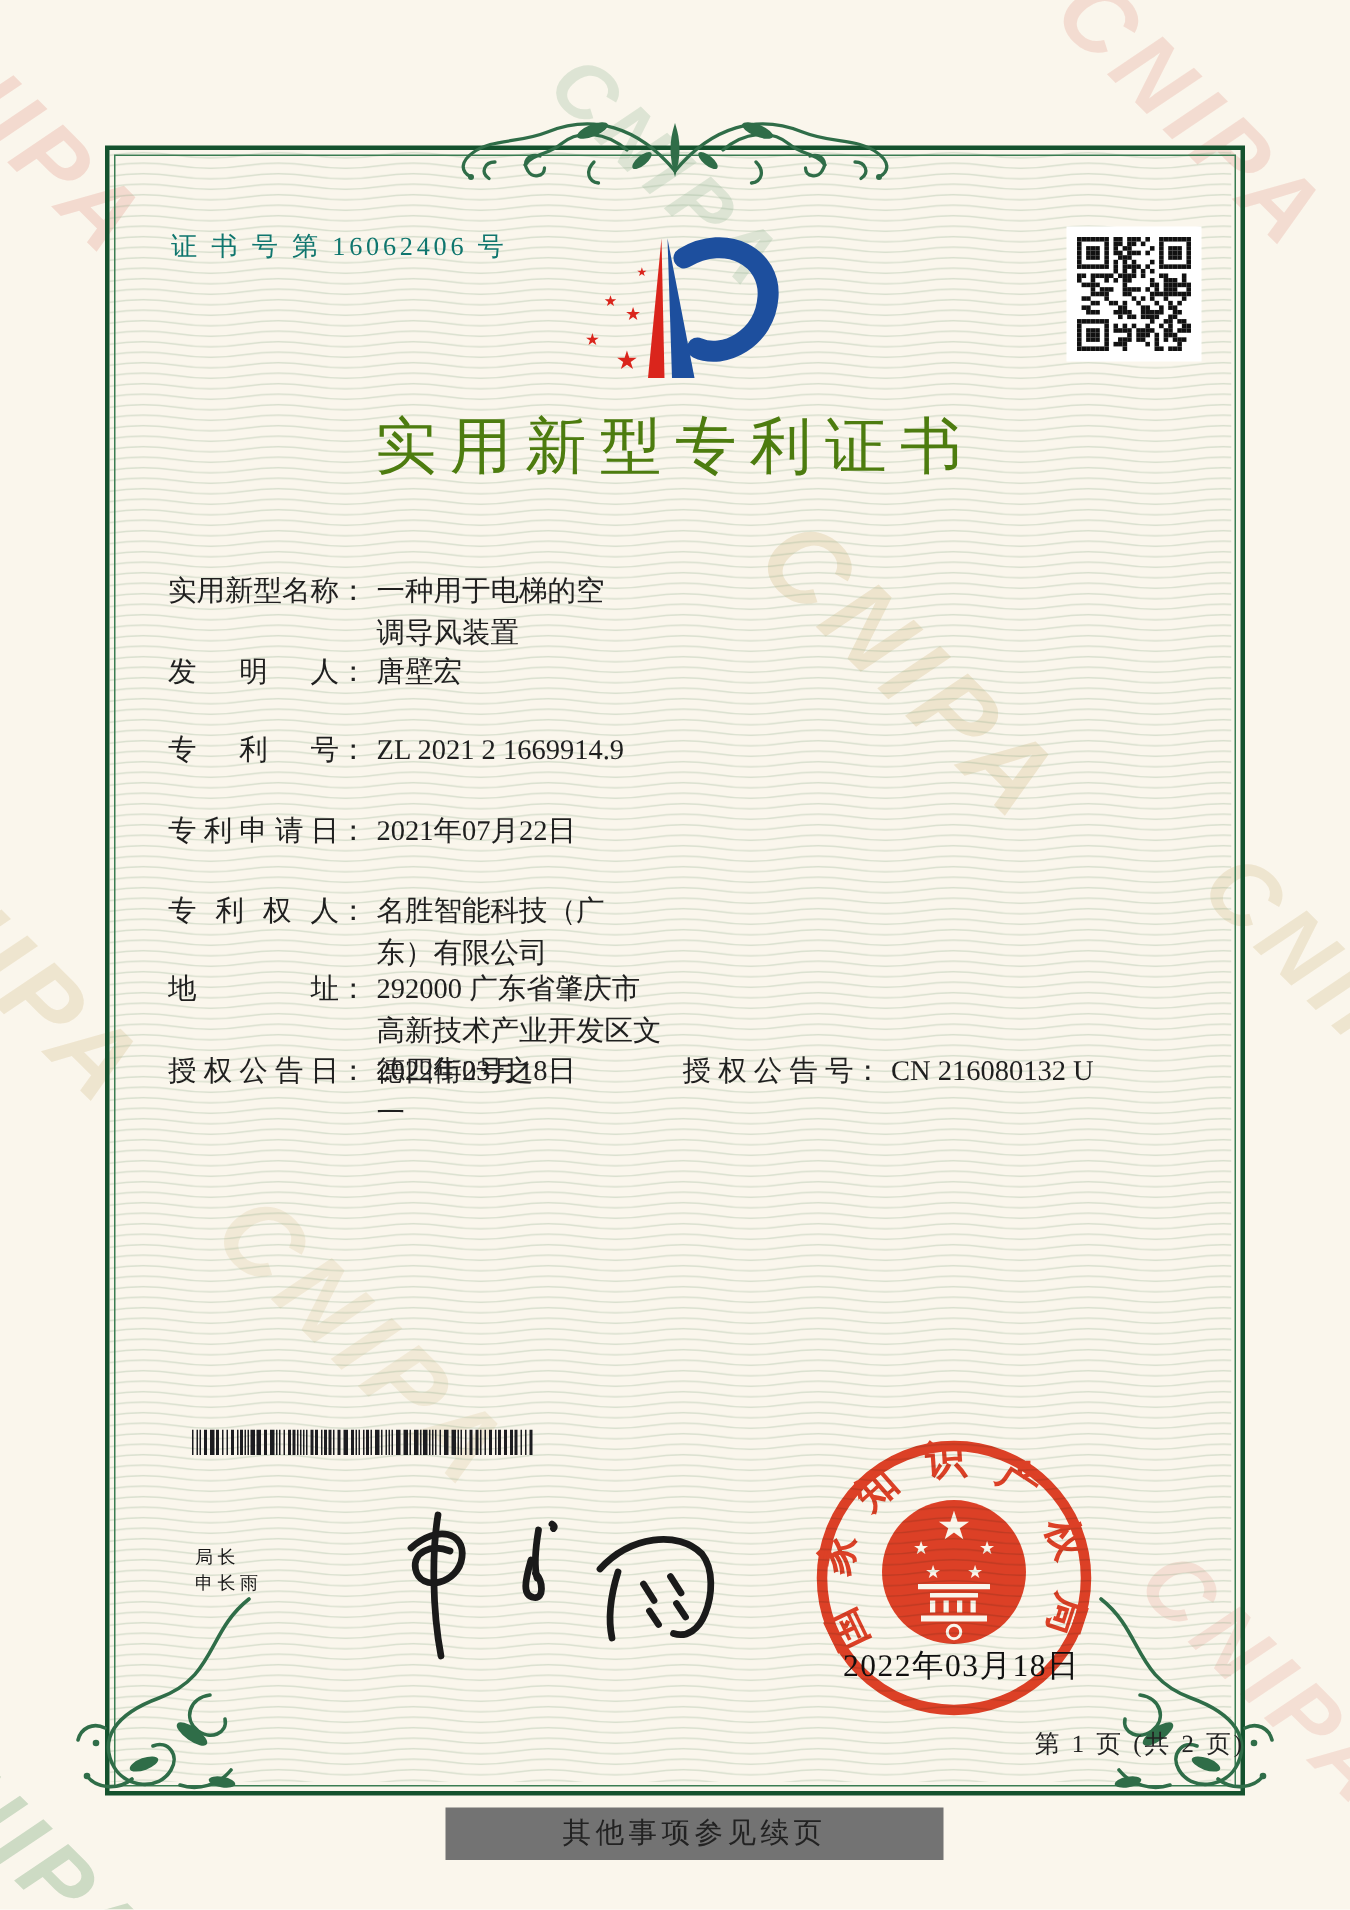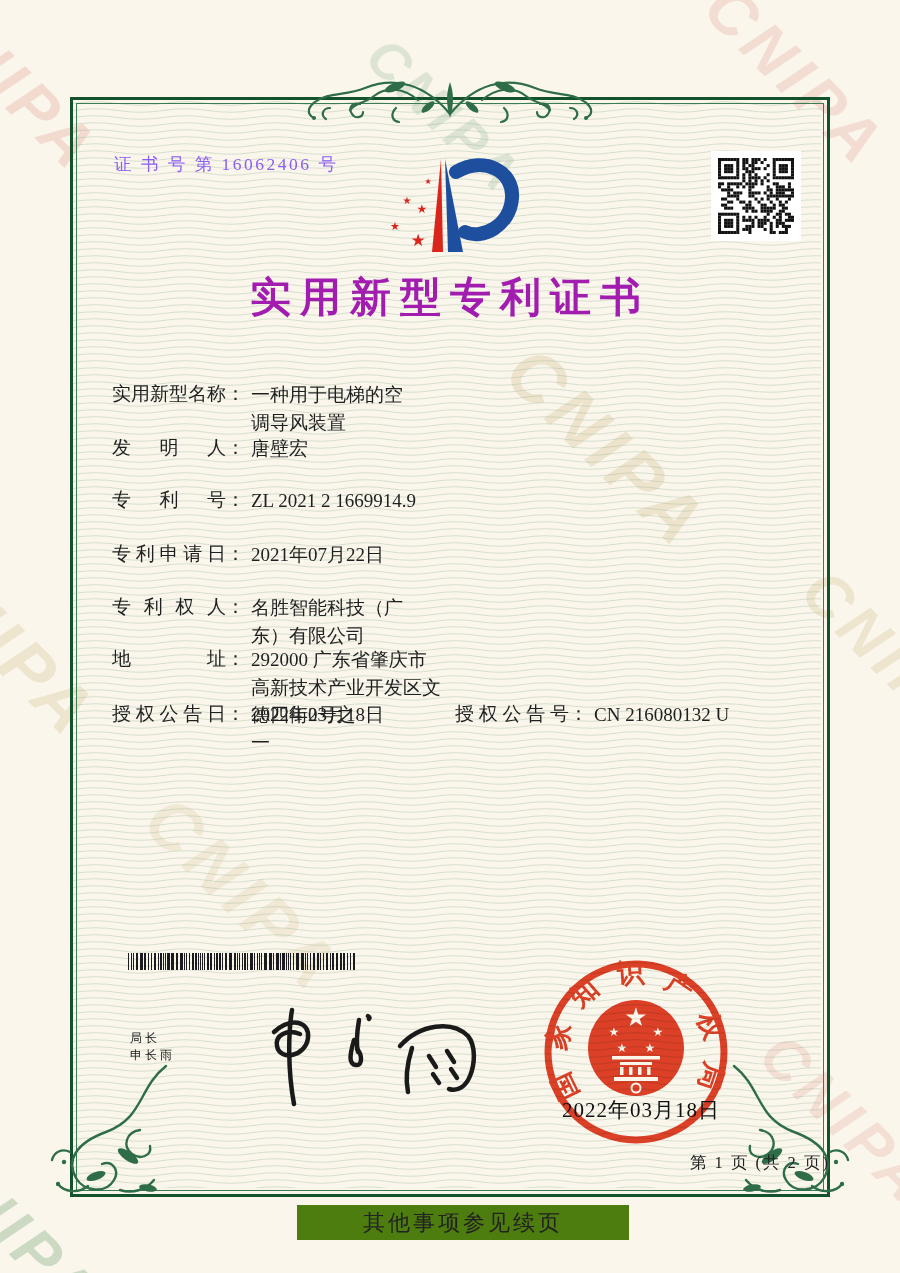--- a/index.html
+++ b/index.html
@@ -19,47 +19,47 @@
   .w8{left:-40px;top:1125px;font-size:62px;color:#9fbf9c;opacity:.5;}
   .w9{left:795px;top:1020px;font-size:60px;color:#eec4b8;opacity:.45;}
   
   .frame{position:absolute;left:70px;top:97px;width:754px;height:1094px;
          border:3px solid #14522e;z-index:1;}
   .frame:after{content:"";position:absolute;left:3px;top:3px;right:3px;bottom:3px;
          border:1px solid #3a7d52;}
   .waves{position:absolute;left:73px;top:100px;z-index:1;pointer-events:none;}
   .orn{position:absolute;z-index:2;pointer-events:none;}
   
-  .cert-no{position:absolute;left:114px;top:152px;font-size:17.5px;letter-spacing:2.5px;z-index:3;color:#8b5cf6;}
+  .cert-no{position:absolute;left:114px;top:152px;font-size:17.5px;letter-spacing:2.5px;z-index:3;color:#0f766e;}
   .logo{position:absolute;left:370px;top:150px;z-index:3;}
   .qr{position:absolute;left:711px;top:151px;width:90px;height:90px;background:#fff;z-index:3;}
   .qr svg{position:absolute;left:7px;top:7px;}
   .title{position:absolute;left:70px;top:270px;width:760px;text-align:center;
-         font-size:41px;font-weight:700;letter-spacing:9px;z-index:3;color:#a21caf;}
+         font-size:41px;font-weight:400;letter-spacing:9px;z-index:3;color:#4d7c0f;}
   .fields{position:absolute;left:112px;top:0;z-index:3;font-size:19px;}
   .frow{position:absolute;white-space:nowrap;}
   .r0{top:381px}.r1{top:435px}.r2{top:487px}.r3{top:541px}.r4{top:594px}.r5{top:646px}.r6{top:701px}
   .jlabel{display:inline-flex;width:114px;justify-content:space-between;vertical-align:top;}
   .colon{vertical-align:top;}
   .fval{display:inline-block;vertical-align:top;margin-left:6px;white-space:pre-line;max-width:600px;line-height:1.45;font-family:Liberation Serif, serif;}
   .pair2{position:absolute;left:343px;top:0;}
   .bodytext{position:absolute;left:106px;top:736px;width:692px;z-index:3;
             font-size:19.5px;line-height:38px;text-align:justify;color:#1a1a1a;}
   .bodytext p{margin:0;text-indent:2em;letter-spacing:.5px;}
   .barcode{position:absolute;left:128px;top:953px;z-index:3;}
   .officer{position:absolute;left:130px;top:1030px;z-index:3;
            font-family:"Liberation Sans","DejaVu Sans",sans-serif;font-size:12px;letter-spacing:3px;color:#161616;}
   .officer .name{}
   .sig{position:absolute;left:262px;top:1002px;z-index:4;}
   .seal{position:absolute;left:540px;top:956px;z-index:3;opacity:.93;mix-blend-mode:multiply;}
   .seal-date{position:absolute;left:562px;top:1096px;z-index:5;font-size:21px;letter-spacing:1px;color:#101010;}
   .pageinfo{position:absolute;left:70px;top:1152px;width:760px;text-align:right;
             font-size:16.5px;letter-spacing:2px;z-index:3;color:#222;}
-  .contnote{position:absolute;left:297px;top:1205px;width:332px;height:35px;background:#4d7c0f;
-            z-index:3;text-align:center;line-height:35px;font-size:22px;letter-spacing:3px;color:#222;}
+  .contnote{position:absolute;left:297px;top:1205px;width:332px;height:35px;background:#737373;
+            z-index:3;text-align:center;line-height:35px;font-size:19px;letter-spacing:3px;color:#222;}
 </style>
 </head>
 <body>
 
 <div class="page">
 
   <span class="wm w1">CNIPA</span>
   <span class="wm w2">CNIPA</span>
   <span class="wm w3">CNIPA</span>
   <span class="wm w4">CNIPA</span>

